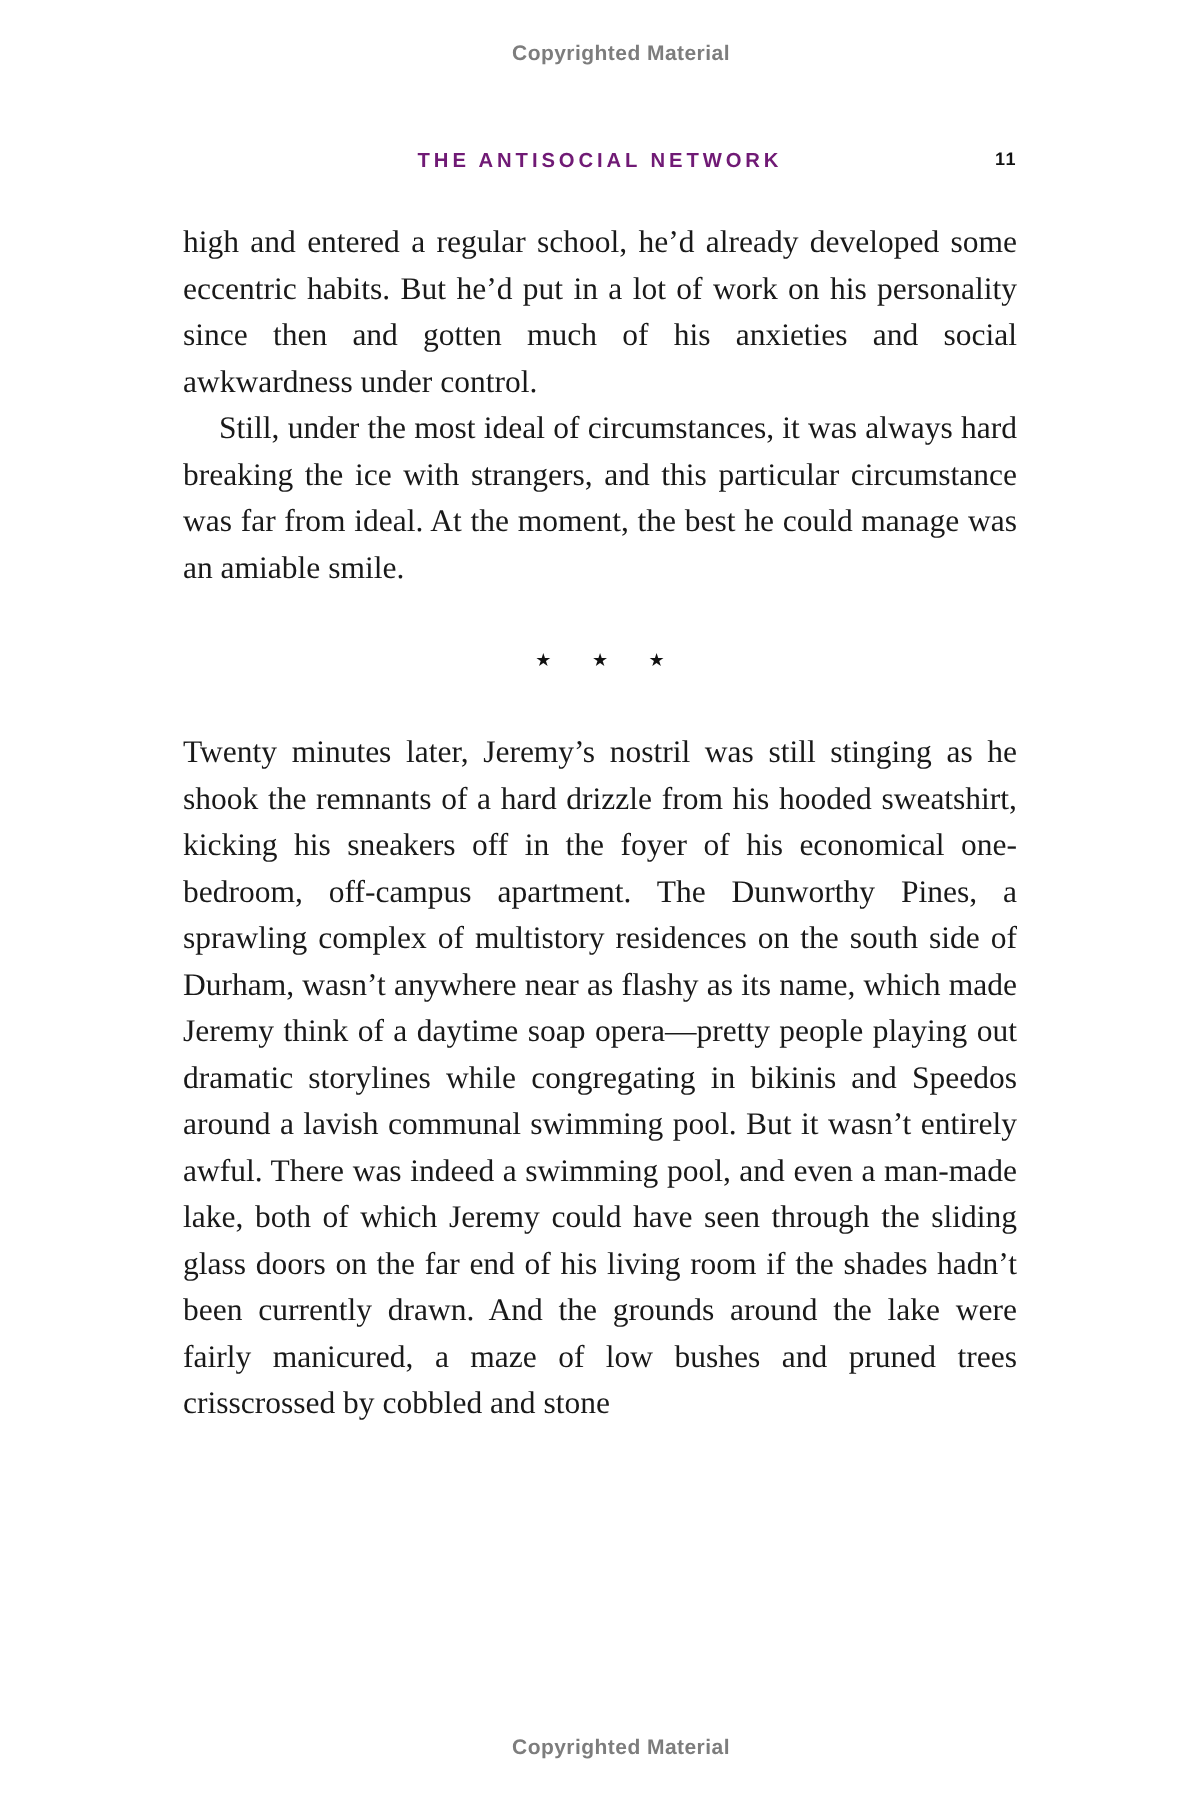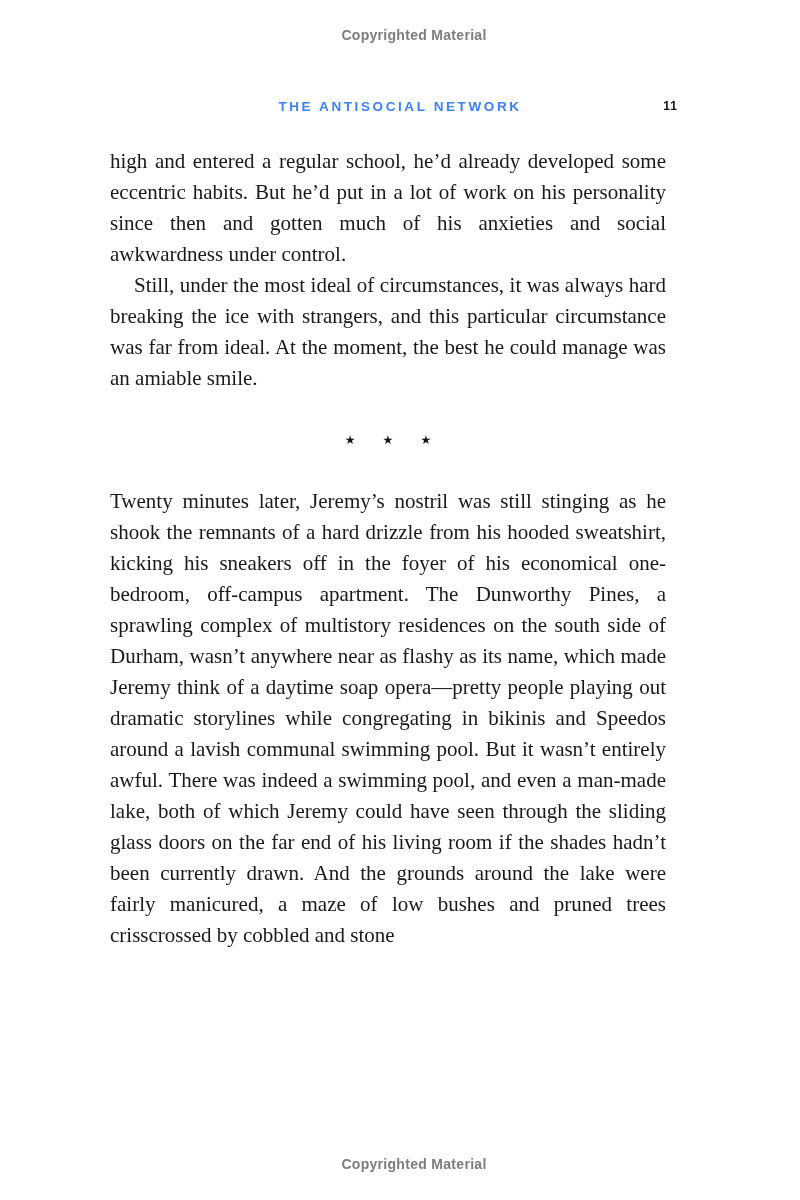--- a/index.html
+++ b/index.html
@@ -39,38 +39,38 @@
   }
   .book-title {
     position: absolute;
     left: 0;
     right: 0;
     text-align: center;
     font-family: "Liberation Sans", sans-serif;
     font-weight: 700;
     font-size: 13.5px;
     letter-spacing: 2.6px;
-    color: #3b82f6;
+    color: #701a75;
     white-space: nowrap;
   }
   .page-number {
     position: absolute;
     right: 0;
     top: 0;
     font-family: "Liberation Sans", sans-serif;
     font-weight: 700;
     font-size: 12px;
     letter-spacing: 1px;
     color: #111111;
   }
 
   .text-block {
     position: absolute;
     top: 146px;
-    left: 110px;
+    left: 122px;
     width: 556px;
     color: #191919;
     font-size: 21px;
     line-height: 31px;
   }
   .para {
     margin: 0;
     text-align: justify;
   }
   .para.indented {

